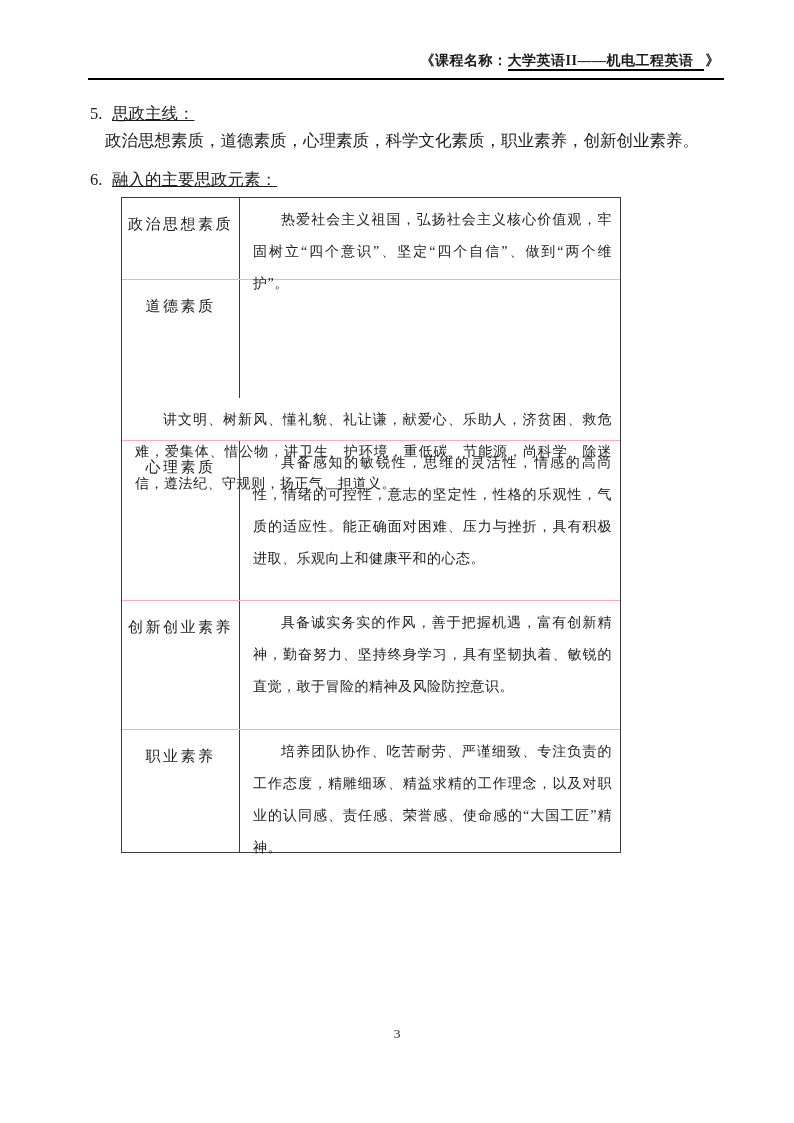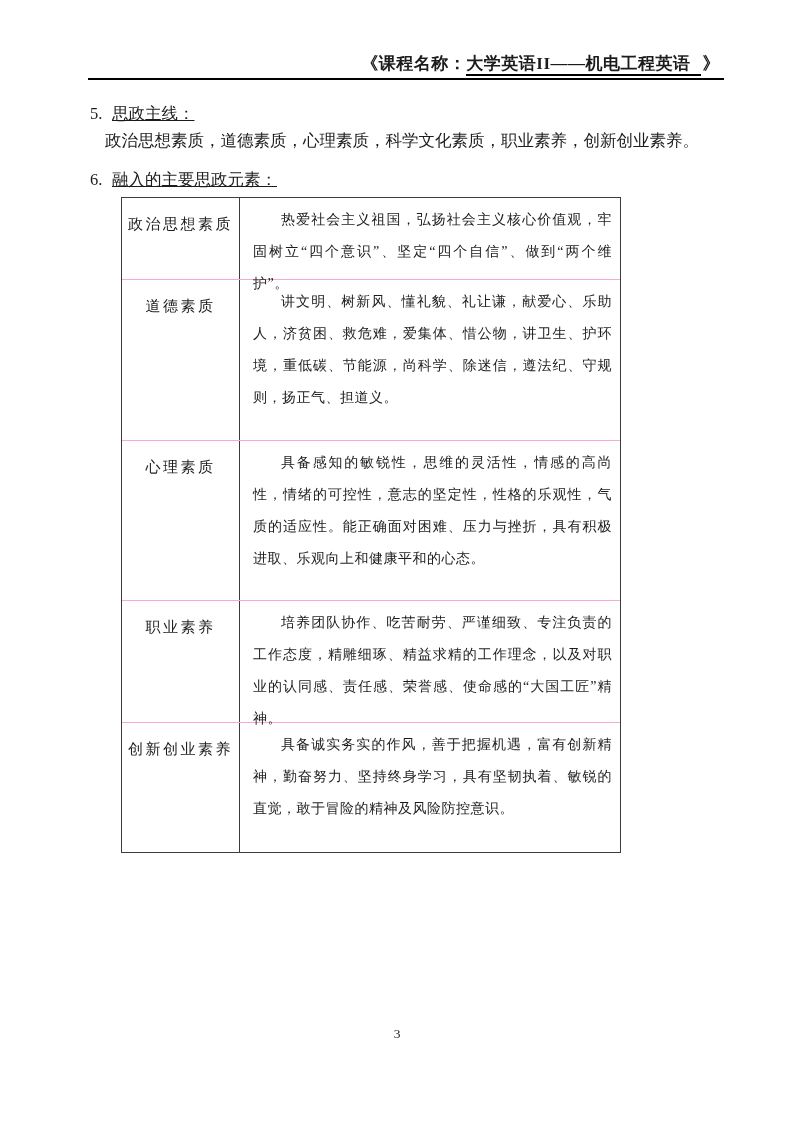--- a/index.html
+++ b/index.html
@@ -10,21 +10,21 @@
     background:#ffffff;
     font-family:"Liberation Serif","DejaVu Serif",serif;
     color:#1c1c1c;
     overflow:hidden;
   }
 
   
   .header-title {
     position:absolute;
     top:52px; right:74px;
-    font-size:17px; font-weight:bold;
+    font-size:14px; font-weight:bold;
     white-space:nowrap;
     letter-spacing:0.5px;
   }
   .course-underline {
     border-bottom:2px solid #000;
     padding-bottom:1px;
     padding-right:10px;
   }
   .title-suffix { margin-left:2px; }
   .header-rule {
@@ -100,33 +100,33 @@
     <div class="item-line1">
       <span class="item-number">6.</span><span>融入的主要思政元素：</span>
     </div>
   </div>
 
   <div class="sz-table" id="sz-table">
       <div class="sz-row" style="height: 82px;">
         <div class="cell-category">政治思想素质</div>
         <div class="cell-description">热爱社会主义祖国，弘扬社会主义核心价值观，牢固树立“四个意识”、坚定“四个自信”、做到“两个维护”。</div>
       </div>
-      <div class="sz-row" style="height: 161px;">
+      <div class="sz-row" style="height: 161px; flex-direction: column;">
         <div class="cell-category">道德素质</div>
         <div class="cell-description">讲文明、树新风、懂礼貌、礼让谦，献爱心、乐助人，济贫困、救危难，爱集体、惜公物，讲卫生、护环境，重低碳、节能源，尚科学、除迷信，遵法纪、守规则，扬正气、担道义。</div>
       </div>
       <div class="sz-row" style="height: 160px;">
         <div class="cell-category">心理素质</div>
         <div class="cell-description">具备感知的敏锐性，思维的灵活性，情感的高尚性，情绪的可控性，意志的坚定性，性格的乐观性，气质的适应性。能正确面对困难、压力与挫折，具有积极进取、乐观向上和健康平和的心态。</div>
       </div>
+      <div class="sz-row" style="height: 129px;">
+        <div class="cell-category">创新创业素养</div>
+        <div class="cell-description">具备诚实务实的作风，善于把握机遇，富有创新精神，勤奋努力、坚持终身学习，具有坚韧执着、敏锐的直觉，敢于冒险的精神及风险防控意识。</div>
+      </div>
       <div class="sz-row" style="height: 122px;">
         <div class="cell-category">职业素养</div>
         <div class="cell-description">培养团队协作、吃苦耐劳、严谨细致、专注负责的工作态度，精雕细琢、精益求精的工作理念，以及对职业的认同感、责任感、荣誉感、使命感的“大国工匠”精神。</div>
-      </div>
-      <div class="sz-row" style="height: 129px;">
-        <div class="cell-category">创新创业素养</div>
-        <div class="cell-description">具备诚实务实的作风，善于把握机遇，富有创新精神，勤奋努力、坚持终身学习，具有坚韧执着、敏锐的直觉，敢于冒险的精神及风险防控意识。</div>
       </div>
     </div>
 
   <div class="page-number">3</div>
 
 </div>
 
 </body></html>

